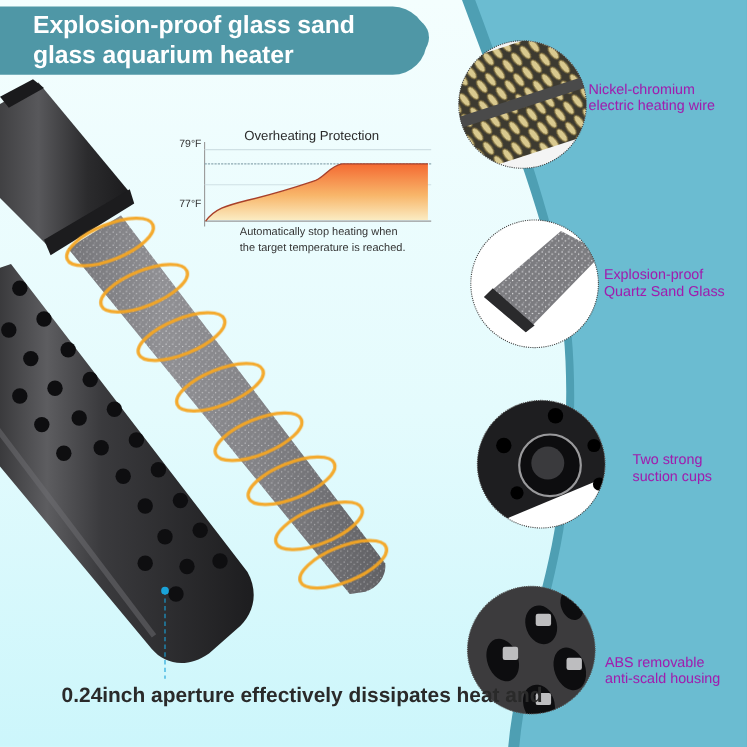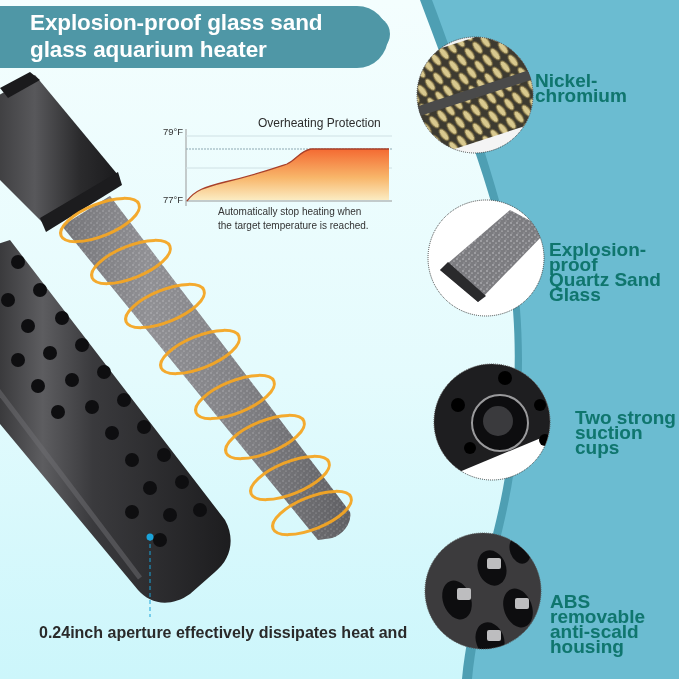--- a/index.html
+++ b/index.html
@@ -7,28 +7,28 @@
          background: linear-gradient(180deg, #f4fefe 0%, #e4fbfd 55%, #ccf6fb 100%);
          font-family: "Liberation Sans", sans-serif; }
   .stage { position: absolute; inset: 0; }
   svg.bg { position: absolute; left: 0; top: 0; }
 
   .title-banner { position: absolute; left: -20px; top: 6px; width: 408px; height: 62px;
                   background: #4f97a6; border-radius: 0 34px 34px 0; }
   .title-text { position: absolute; left: 30px; top: 9px; width: 340px; color: #fff;
                 font-weight: bold; font-size: 22.5px; line-height: 27px; letter-spacing: -0.1px; }
 
-  .chart-title { position: absolute; left: 222px; top: 116px; font-size: 12px; color: #2c2c2c; margin-left: 36px; }
+  .chart-title { position: absolute; left: 222px; top: 116px; font-size: 12px; color: #2c2c2c; }
   .chart-y { position: absolute; font-size: 9.5px; color: #333; }
   .chart-caption { position: absolute; left: 218px; top: 205px; font-size: 10px; line-height: 13.5px; color: #333; }
 
-  .feature-label { position: absolute; color: #0f766e; font-weight: bold; font-size: 19px; line-height: 15px;
+  .feature-label { position: absolute; color: #a21caf; font-weight: normal; font-size: 13px; line-height: 15px;
                    text-shadow: 0 0 1px rgba(0,0,0,0.05); }
 
-  .bottom-caption { position: absolute; left: 39px; top: 624px; font-size: 16px; line-height: 17px;
+  .bottom-caption { position: absolute; left: 56px; top: 624px; font-size: 19px; line-height: 17px;
                     color: #2a2a2a; font-weight: 600; }
 </style>
 </head>
 <body>
 
 <div class="stage">
 
   <svg class="bg" width="679" height="679" viewBox="0 0 679 679">
     <defs>
       <linearGradient id="areaGrad" x1="0" y1="0" x2="0" y2="1">
@@ -204,28 +204,29 @@
   </svg>
 
   <div class="title-banner"></div>
   <div class="title-text">
     <div>Explosion-proof glass sand</div>
     <div>glass aquarium heater</div>
   </div>
 
   <div class="chart-title">Overheating Protection</div>
   <div class="chart-y" style="left:163px; top:126px;">79°F</div>
-  <div class="chart-y" style="left:163px; top:180px;margin-top:14px;">77°F</div>
+  <div class="chart-y" style="left:163px; top:180px;">77°F</div>
   <div class="chart-caption">
     <div>Automatically stop heating when</div>
     <div>the target temperature is reached.</div>
   </div>
 
   <div class="feature-label" style="left:535px; top:73px;">
     <div>Nickel-chromium</div>
+    <div>electric heating wire</div>
   </div>
   <div class="feature-label" style="left:549px; top:242px;">
     <div>Explosion-proof</div>
     <div>Quartz Sand Glass</div>
   </div>
   <div class="feature-label" style="left:575px; top:410px;">
     <div>Two strong</div>
     <div>suction cups</div>
   </div>
   <div class="feature-label" style="left:550px; top:594px;">

